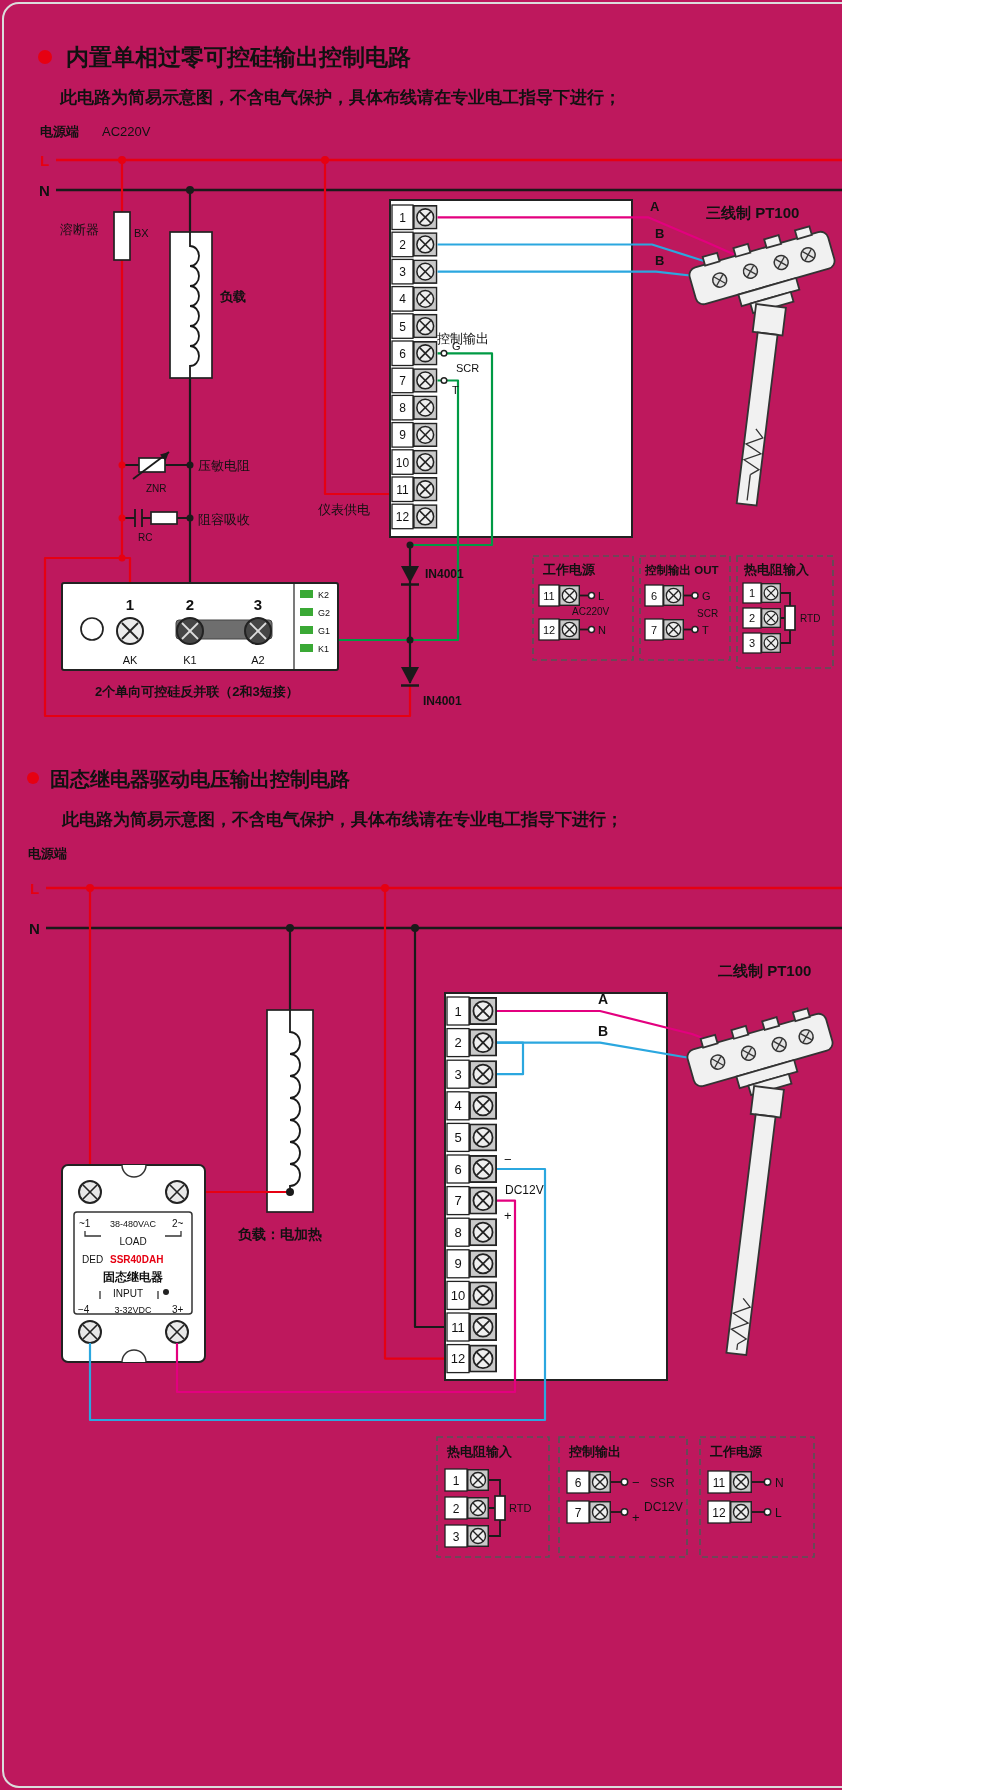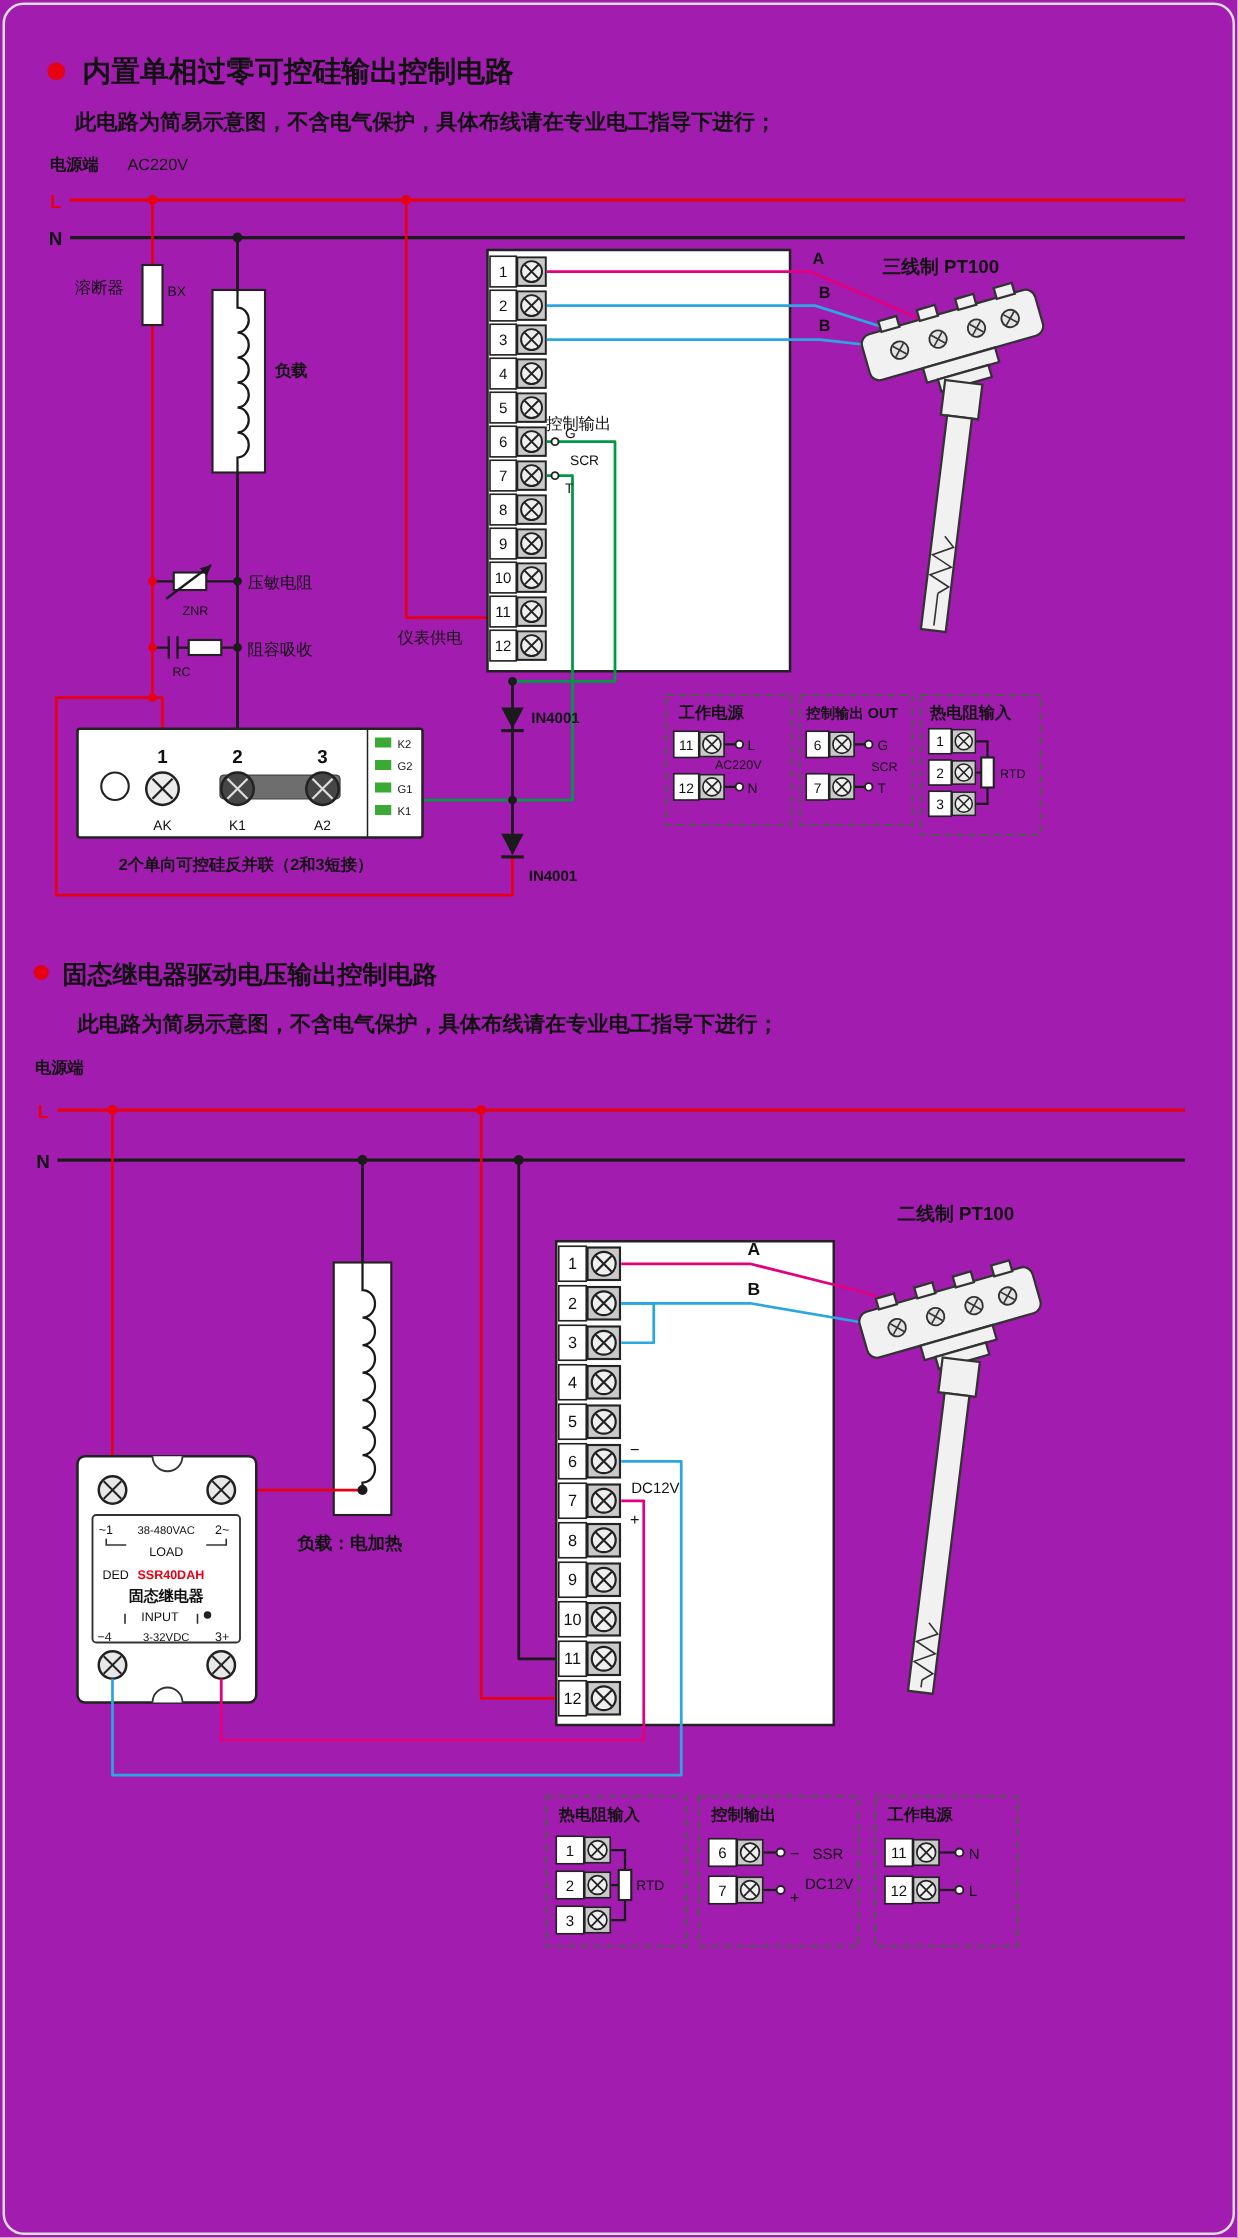--- a/index.html
+++ b/index.html
@@ -1,16 +1,16 @@
 <!DOCTYPE html>
 <html style="--red: #e60012; --mag: #e3007f; --blue: #2ba7df; --green: #009a44;"><head>
 <meta charset="utf-8">
 <style>
   html,body{margin:0;padding:0;background:#fff;}
-  .stage{position:relative;width:990px;height:1790px;background:#a21caf;overflow:hidden;}
+  .stage{position:relative;width:842px;height:1790px;background:#be185d;overflow:hidden;}
   svg{position:absolute;left:0;top:0;}
   :root{--red:#e60012;--mag:#e3007f;--blue:#2ba7df;--green:#009a44;}
   text{font-family:"Liberation Sans","DejaVu Sans",sans-serif;fill:#111;}
   .mid{text-anchor:middle;}
   .f9{font-size:9px;} .f10{font-size:10px;} .f10b{font-size:10px;font-weight:bold;}
   .f11{font-size:11px;} .f11b{font-size:11.5px;font-weight:bold;}
   .f12{font-size:12px;} .f12b{font-size:12px;font-weight:bold;}
   .f13{font-size:13px;}  .f13b{font-size:13px;font-weight:bold;}
   .f14b{font-size:14px;font-weight:bold;}
   .f15b{font-size:15px;font-weight:bold;}

